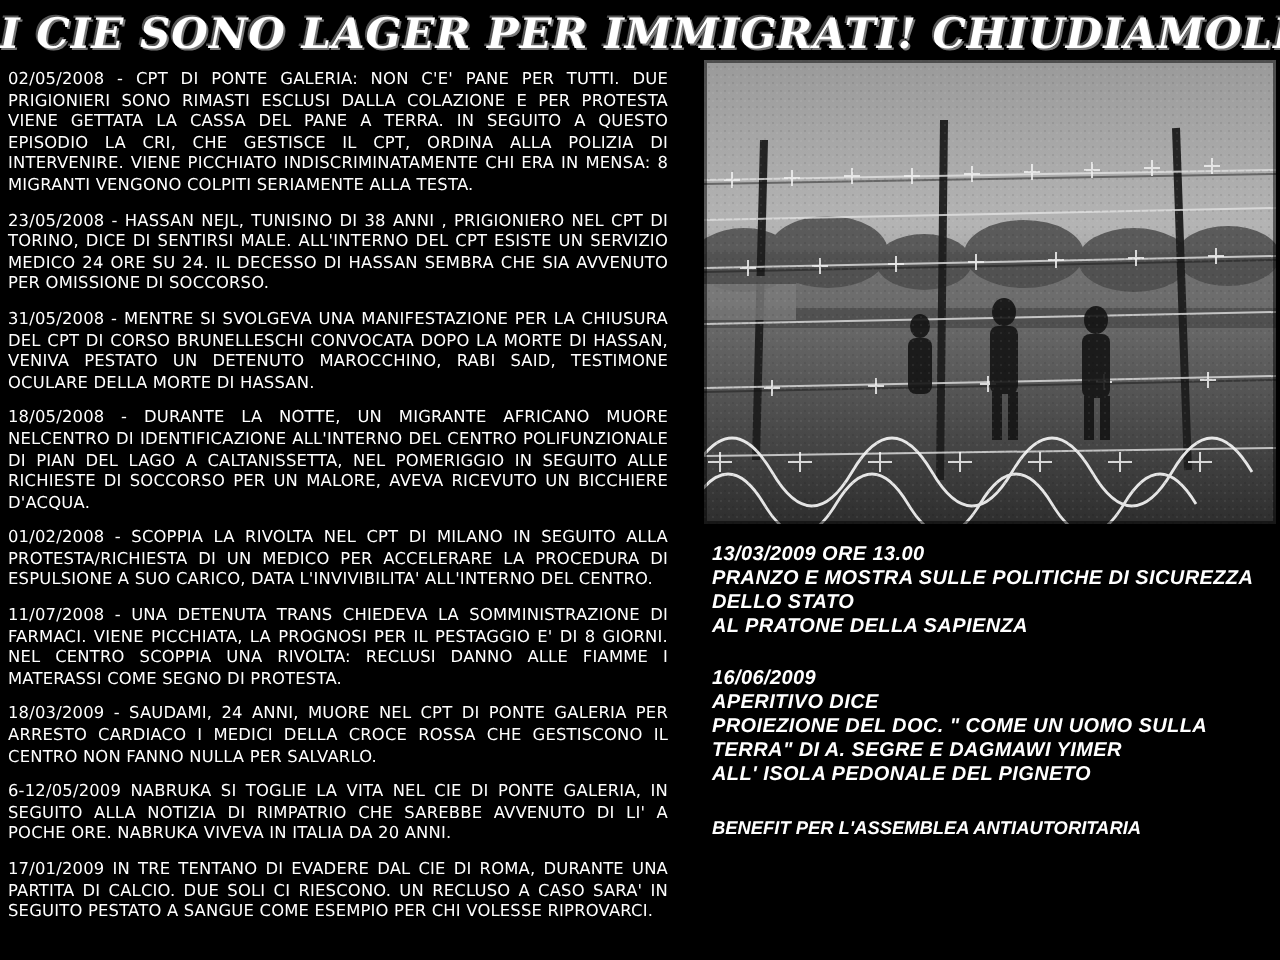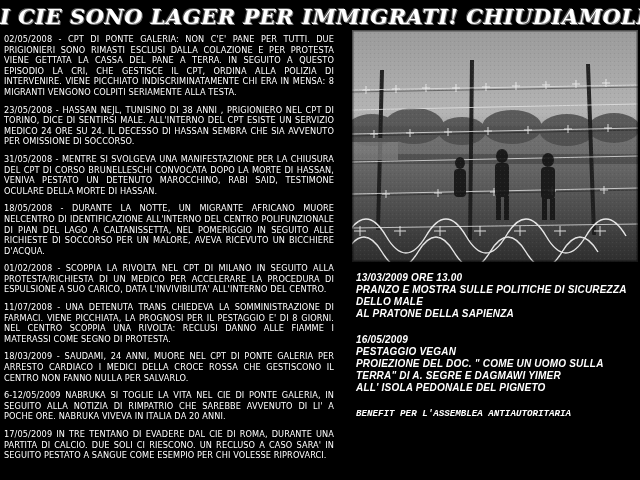--- a/index.html
+++ b/index.html
@@ -82,21 +82,21 @@
   .event-line {
     font-family: Liberation Sans, sans-serif;
     font-style: italic;
     font-weight: bold;
     font-size: 10px;
     line-height: 12px;
     color: #ffffff;
     letter-spacing: 0.2px;
   }
   .benefit {
-    font-family: Liberation Mono, monospace;
+    font-family: Liberation Sans, sans-serif;
     font-style: italic;
     font-weight: bold;
     font-size: 9.2px;
     line-height: 12px;
     color: #ffffff;
     margin-top: 6px;
   }
 </style>
 </head>
 <body>
@@ -107,21 +107,21 @@
 
   <div id="left-col">
     <p class="para">02/05/2008 - CPT DI PONTE GALERIA: NON C'E' PANE PER TUTTI. DUE PRIGIONIERI SONO RIMASTI ESCLUSI DALLA COLAZIONE E PER PROTESTA VIENE GETTATA LA CASSA DEL PANE A TERRA. IN SEGUITO A QUESTO EPISODIO  LA CRI, CHE GESTISCE IL CPT, ORDINA ALLA POLIZIA DI INTERVENIRE. VIENE PICCHIATO INDISCRIMINATAMENTE CHI ERA IN MENSA: 8 MIGRANTI VENGONO COLPITI SERIAMENTE ALLA TESTA.</p>
     <p class="para">23/05/2008 - HASSAN NEJL, TUNISINO DI 38 ANNI , PRIGIONIERO NEL CPT DI TORINO, DICE DI SENTIRSI MALE. ALL'INTERNO DEL CPT ESISTE UN SERVIZIO MEDICO 24 ORE SU 24. IL DECESSO DI HASSAN  SEMBRA CHE SIA AVVENUTO PER OMISSIONE DI SOCCORSO.</p>
     <p class="para">31/05/2008 - MENTRE SI SVOLGEVA UNA MANIFESTAZIONE PER LA CHIUSURA DEL CPT DI CORSO BRUNELLESCHI CONVOCATA DOPO LA MORTE DI HASSAN, VENIVA PESTATO UN DETENUTO MAROCCHINO, RABI SAID, TESTIMONE OCULARE DELLA MORTE DI HASSAN.</p>
     <p class="para">18/05/2008 - DURANTE LA NOTTE, UN MIGRANTE AFRICANO MUORE NELCENTRO DI IDENTIFICAZIONE ALL'INTERNO DEL CENTRO POLIFUNZIONALE DI PIAN DEL LAGO A CALTANISSETTA, NEL POMERIGGIO IN SEGUITO ALLE RICHIESTE DI SOCCORSO PER UN MALORE, AVEVA RICEVUTO UN BICCHIERE D'ACQUA.</p>
     <p class="para">01/02/2008 - SCOPPIA LA RIVOLTA NEL CPT DI MILANO IN SEGUITO ALLA PROTESTA/RICHIESTA  DI UN MEDICO PER ACCELERARE LA PROCEDURA DI ESPULSIONE A SUO CARICO, DATA L'INVIVIBILITA' ALL'INTERNO DEL CENTRO.</p>
     <p class="para">11/07/2008 - UNA DETENUTA TRANS CHIEDEVA LA SOMMINISTRAZIONE DI FARMACI. VIENE PICCHIATA, LA PROGNOSI PER IL PESTAGGIO E' DI 8 GIORNI. NEL CENTRO SCOPPIA UNA RIVOLTA: RECLUSI DANNO ALLE FIAMME I MATERASSI COME SEGNO DI PROTESTA.</p>
     <p class="para">18/03/2009 - SAUDAMI, 24 ANNI, MUORE NEL CPT DI PONTE GALERIA PER ARRESTO CARDIACO I MEDICI DELLA CROCE ROSSA  CHE GESTISCONO IL CENTRO NON FANNO NULLA PER SALVARLO.</p>
     <p class="para">6-12/05/2009 NABRUKA SI TOGLIE LA VITA NEL CIE DI PONTE GALERIA, IN SEGUITO ALLA NOTIZIA DI RIMPATRIO CHE SAREBBE AVVENUTO DI LI' A POCHE ORE. NABRUKA VIVEVA IN ITALIA DA 20 ANNI.</p>
-    <p class="para">17/05/2009 IN TRE TENTANO DI EVADERE DAL CIE DI ROMA, DURANTE UNA PARTITA DI CALCIO. DUE SOLI CI RIESCONO. UN RECLUSO A CASO SARA' IN SEGUITO PESTATO A SANGUE COME ESEMPIO PER CHI VOLESSE RIPROVARCI.</p>
+    <p class="para">17/01/2009 IN TRE TENTANO DI EVADERE DAL CIE DI ROMA, DURANTE UNA PARTITA DI CALCIO. DUE SOLI CI RIESCONO. UN RECLUSO A CASO SARA' IN SEGUITO PESTATO A SANGUE COME ESEMPIO PER CHI VOLESSE RIPROVARCI.</p>
   </div>
 
   <div id="photo">
     <svg width="286" height="232" viewBox="0 0 286 232" xmlns="http://www.w3.org/2000/svg">
       <defs>
         <linearGradient id="skyg" x1="0" y1="0" x2="0" y2="1">
           <stop offset="0%" stop-color="#9a9a9a"></stop>
           <stop offset="55%" stop-color="#b4b4b4"></stop>
           <stop offset="100%" stop-color="#7d7d7d"></stop>
         </linearGradient>
@@ -204,27 +204,27 @@
       <rect x="0" y="0" width="286" height="232" fill="url(#grain)"></rect>
       <rect x="0" y="0" width="286" height="232" fill="none" stroke="#000" stroke-width="3" opacity="0.5"></rect>
     </svg>
   </div>
 
   <div id="events">
 
     <div class="event">
       <div class="event-line">13/03/2009 ORE 13.00</div>
       <div class="event-line">PRANZO E MOSTRA SULLE POLITICHE DI SICUREZZA</div>
-      <div class="event-line">DELLO MALE</div>
+      <div class="event-line">DELLO STATO</div>
       <div class="event-line">AL PRATONE DELLA SAPIENZA</div>
     </div>
 
     <div class="event">
-      <div class="event-line">16/05/2009</div>
-      <div class="event-line">PESTAGGIO VEGAN</div>
+      <div class="event-line">16/06/2009</div>
+      <div class="event-line">APERITIVO DICE</div>
       <div class="event-line">PROIEZIONE DEL DOC. " COME UN UOMO SULLA</div>
       <div class="event-line">TERRA" DI A. SEGRE E DAGMAWI YIMER</div>
       <div class="event-line">ALL' ISOLA PEDONALE DEL PIGNETO</div>
     </div>
 
     <div class="benefit">BENEFIT PER L'ASSEMBLEA ANTIAUTORITARIA</div>
   </div>
 
 </div>
 

